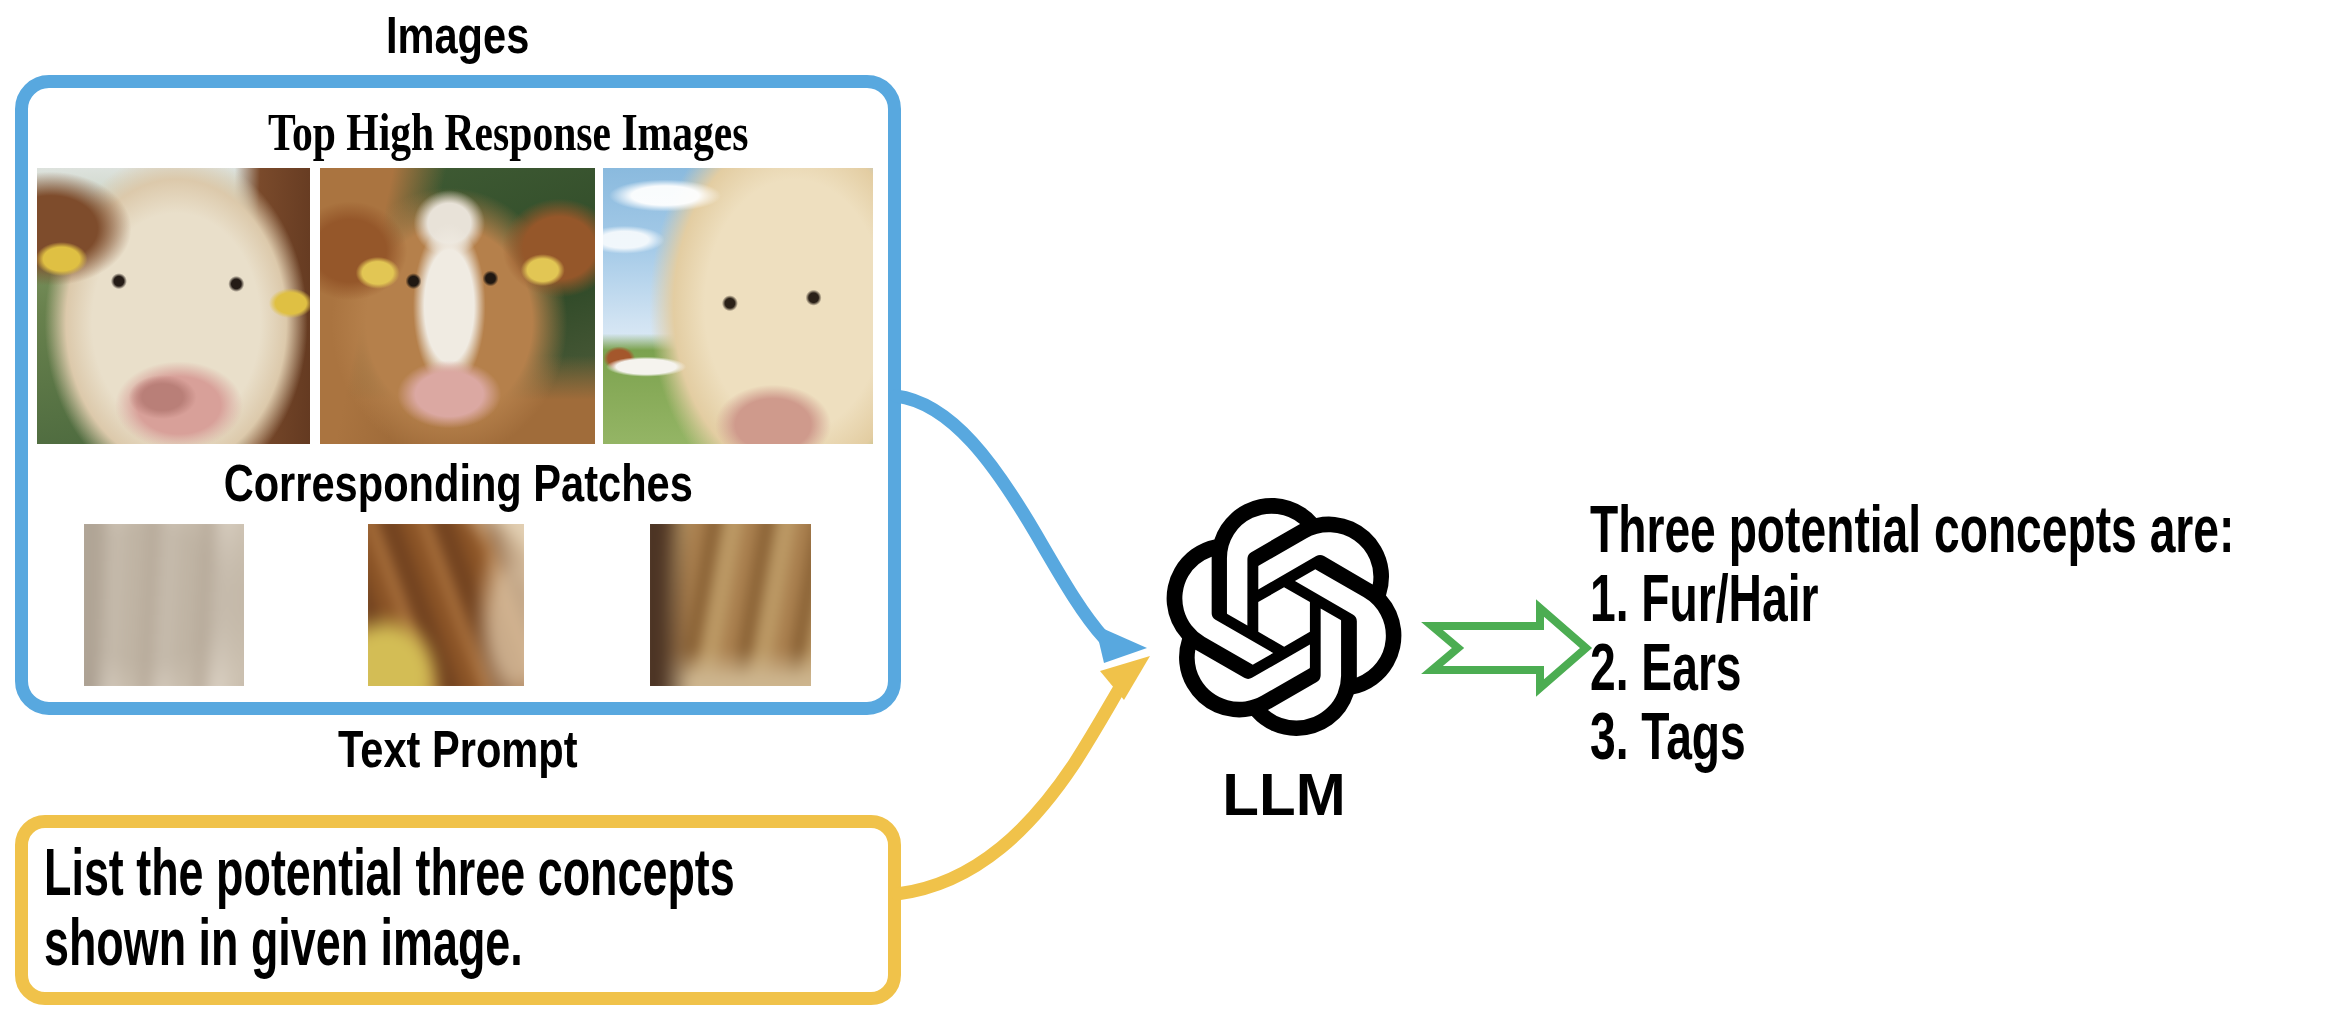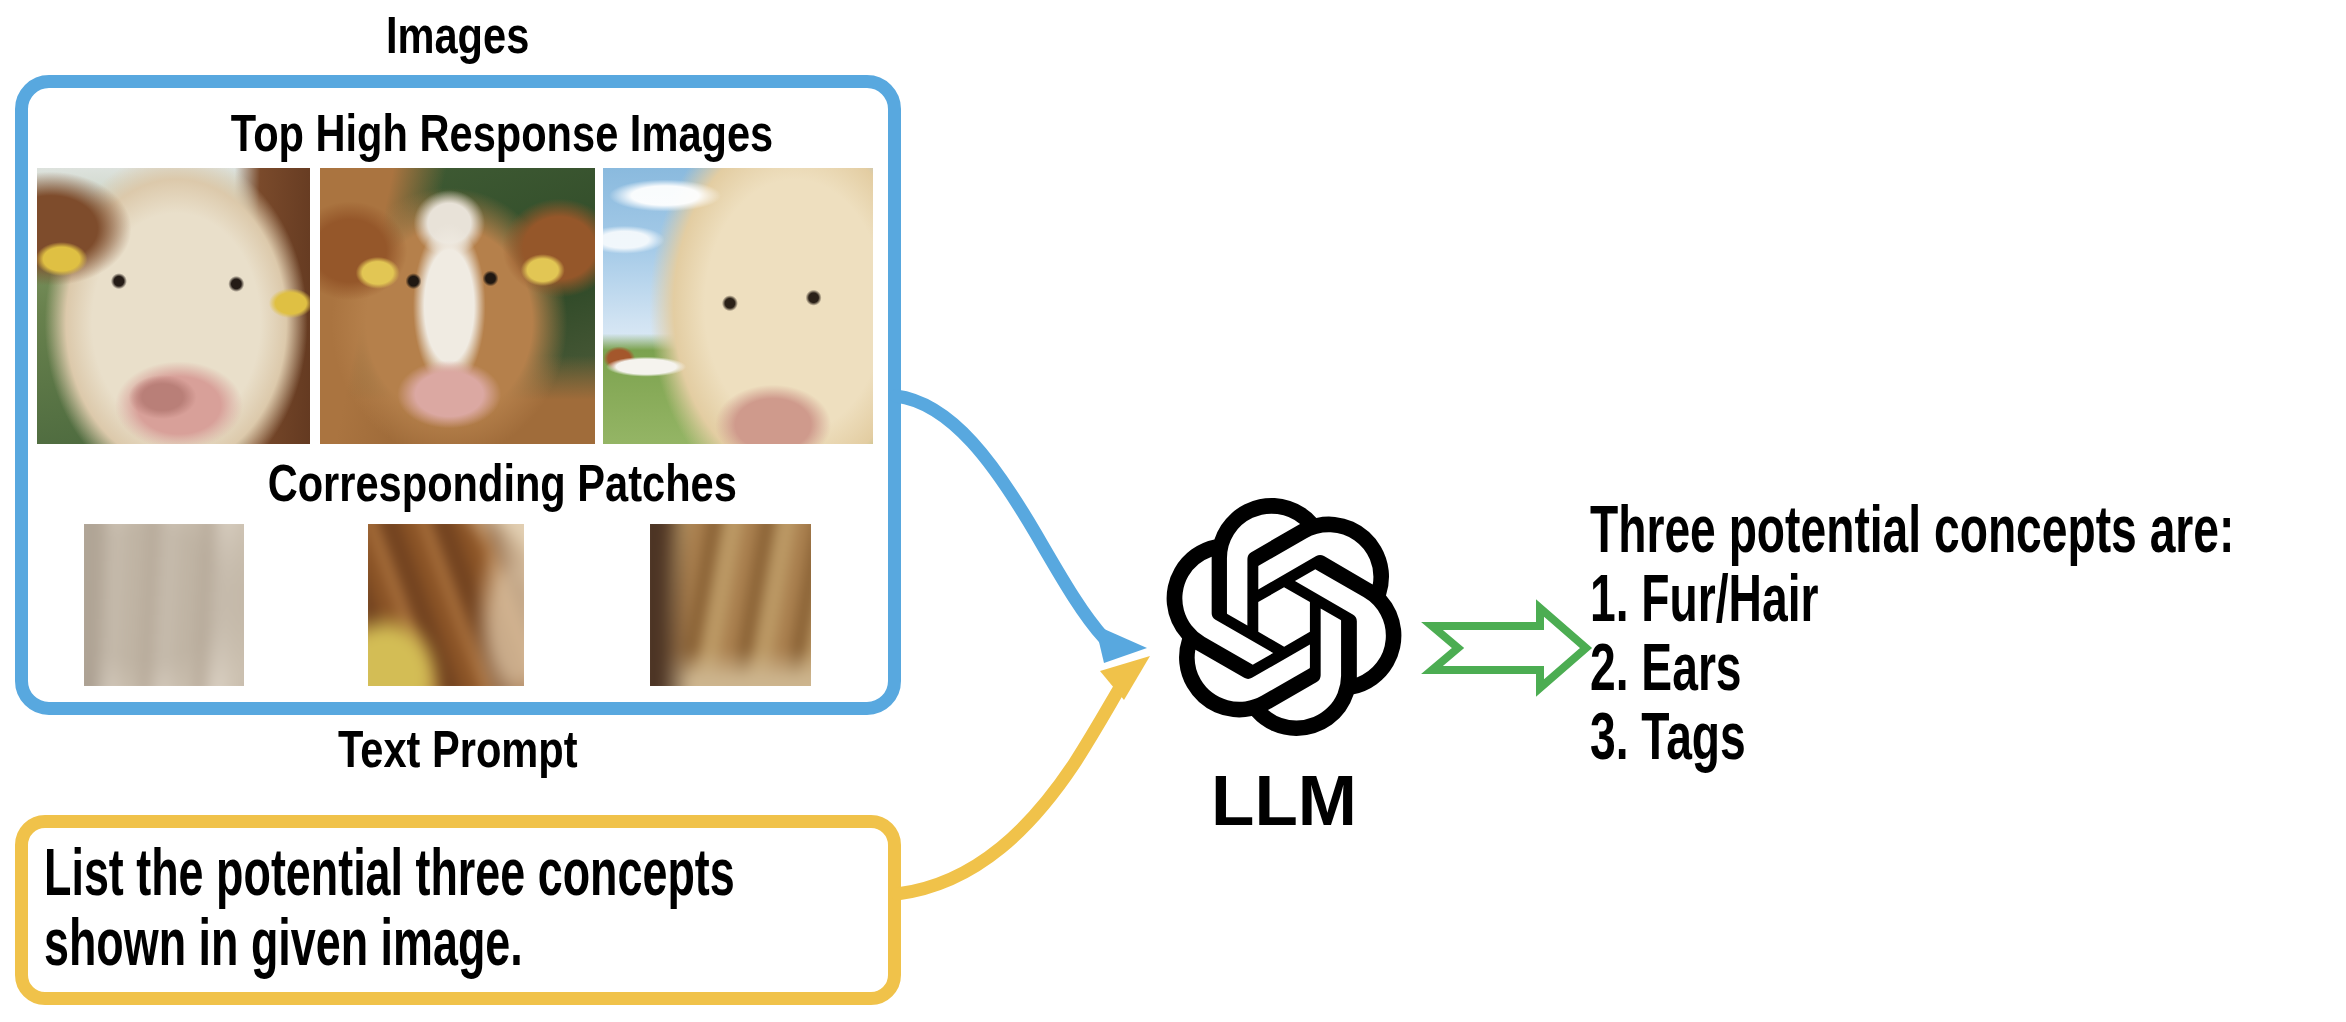--- a/index.html
+++ b/index.html
@@ -76,42 +76,42 @@
   #patch3 .blur{background:
       linear-gradient(90deg, #4c3424 0 12%, rgba(76,52,36,0) 28%),
       linear-gradient(0deg, #cdb58e 0 10%, rgba(205,181,142,0) 26%),
       repeating-linear-gradient(100deg, #a97f4e 0 14px, #8c6437 14px 28px, #bb9864 28px 46px),
       #9d7445;}
   
   .bigtext{font-weight:700;font-size:66px;line-height:70px;white-space:nowrap;
     transform:scaleX(.68);transform-origin:left top;}
   #output-text{line-height:69px;transform:scaleX(.70);}
   
-  #llm-label{left:1143px;top:760px;width:282px;text-align:center;font-weight:700;font-size:71px;white-space:nowrap;}
+  #llm-label{left:1143px;top:760px;width:282px;text-align:center;font-weight:700;font-size:60px;white-space:nowrap;}
   #openai-logo{left:1163px;top:492px;}
   svg.overlay{position:absolute;left:0;top:0;pointer-events:none;}
 </style>
 </head>
 <body>
 
 <div class="abs hd" style="left:15px;top:6px;width:886px;">
   <span class="sq">Images</span>
 </div>
 
 <div class="gbox" id="images-box"></div>
 
-<div class="abs hd" style="left:15px;top:104px;width:974px;">
+<div class="abs hd" style="left:21px;top:104px;width:974px;font-family:Liberation Serif, serif;">
   <span class="sq">Top High Response Images</span>
 </div>
 
 <div class="photo" id="cow1"></div>
 <div class="photo" id="cow2"></div>
 <div class="photo" id="cow3"></div>
 
-<div class="abs hd" style="left:15px;top:454px;width:886px;padding-left:44px;">
+<div class="abs hd" style="left:15px;top:454px;width:886px;">
   <span class="sq">Corresponding Patches</span>
 </div>
 
 <div class="patch" id="patch1">
     <div class="blur"></div>
   </div>
 <div class="patch" id="patch2">
     <div class="blur"></div>
   </div>
 <div class="patch" id="patch3">

